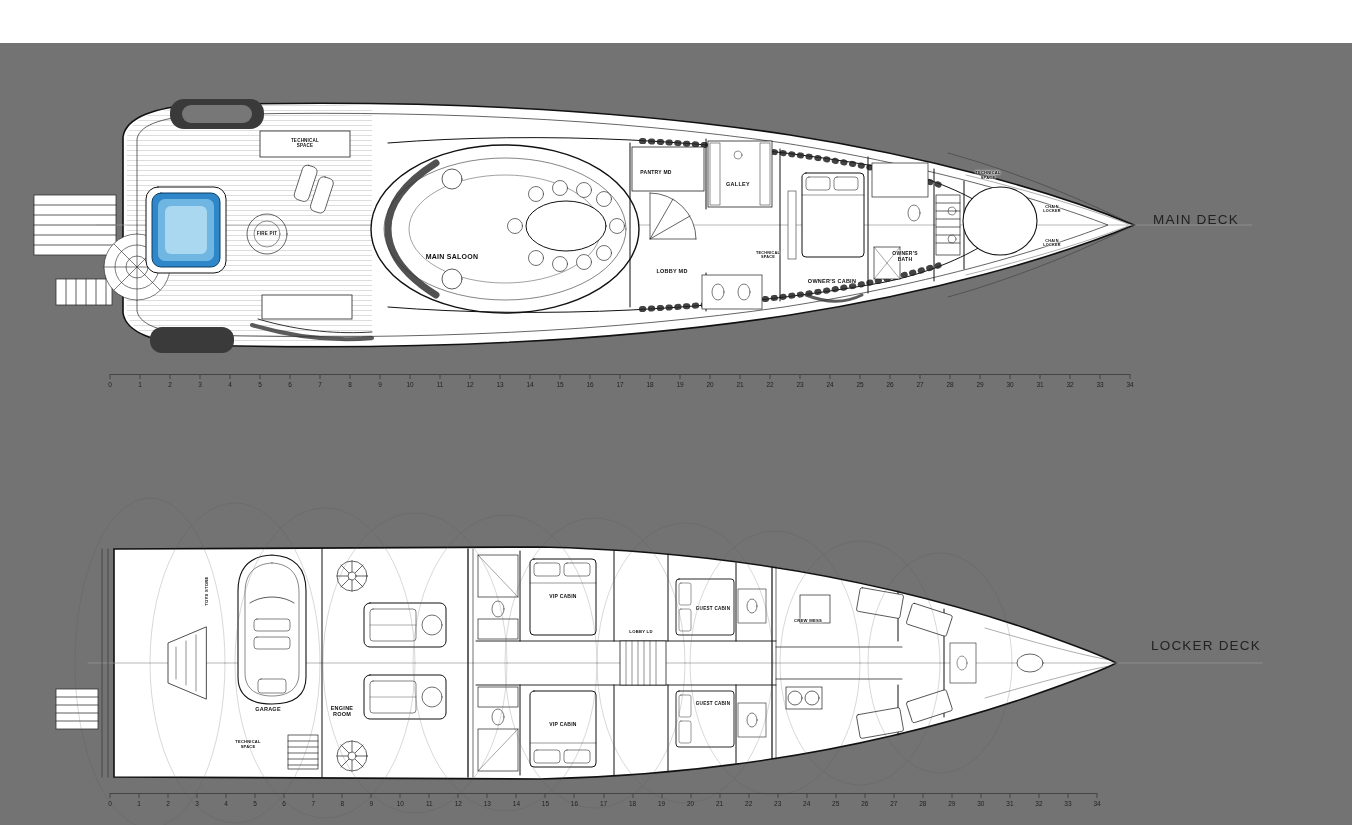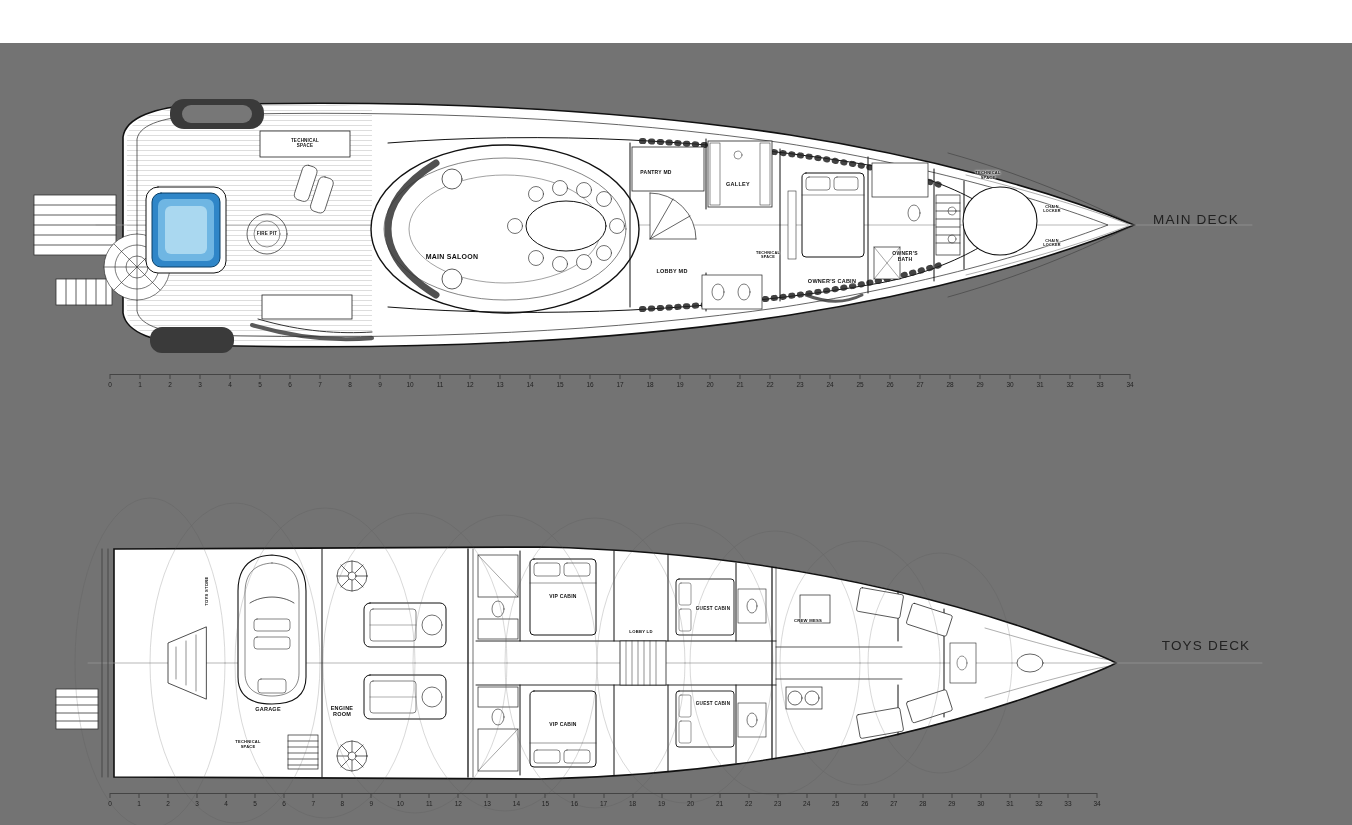--- a/index.html
+++ b/index.html
@@ -458,21 +458,21 @@
       <div class="room-label" style="left: 248px; top: 702px; font-size: 4px; transform: translate(-50%, -50%);">
         <div>TECHNICAL</div>
         <div>SPACE</div>
       </div>
       <div class="room-label" style="left: 808px; top: 578px; font-size: 4.2px; transform: translate(-50%, -50%);">
         <div>CREW MESS</div>
       </div>
     </div>
 
   <div class="deck-title" style="left:1196px;top:176px">MAIN DECK</div>
-  <div class="deck-title" style="left:1206px;top:602px">TOYS DECK</div>
+  <div class="deck-title" style="left:1206px;top:602px">LOCKER DECK</div>
 
   <div>
       <div class="ruler-line" style="left: 110px; top: 331px; width: 1020px;"></div>
       <div class="ruler-tick" style="left: 110px; top: 331px;"></div>
       <div class="ruler-num" style="left: 110px; top: 338px;">0</div>
       <div class="ruler-tick" style="left: 140px; top: 331px;"></div>
       <div class="ruler-num" style="left: 140px; top: 338px;">1</div>
       <div class="ruler-tick" style="left: 170px; top: 331px;"></div>
       <div class="ruler-num" style="left: 170px; top: 338px;">2</div>
       <div class="ruler-tick" style="left: 200px; top: 331px;"></div>

